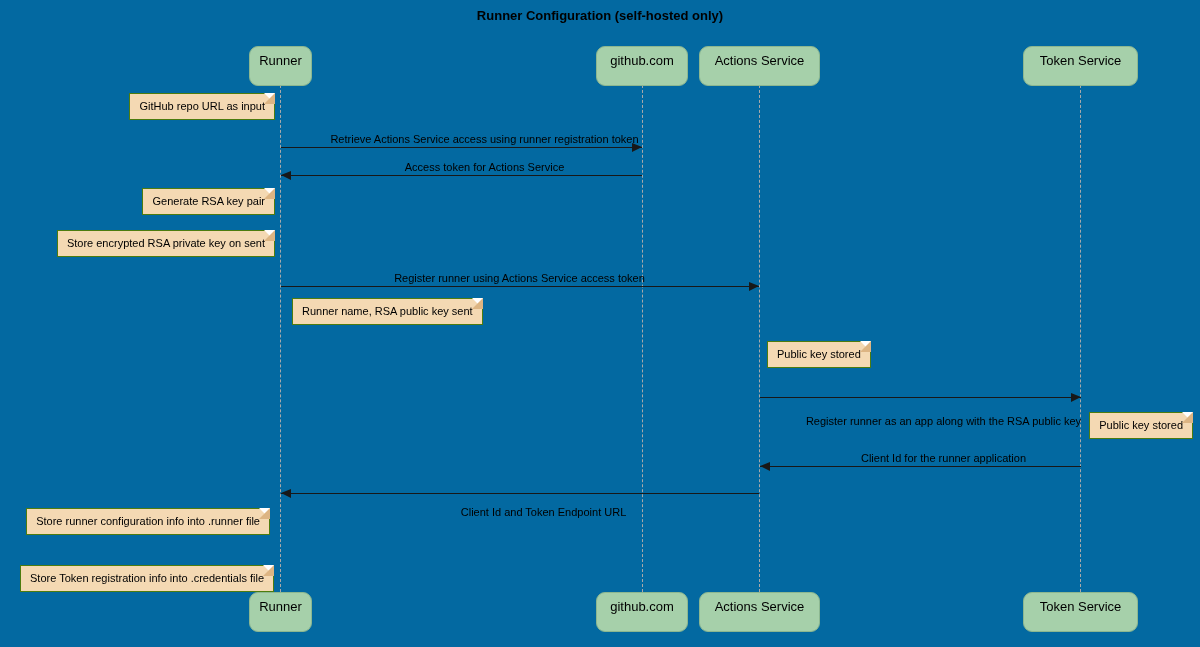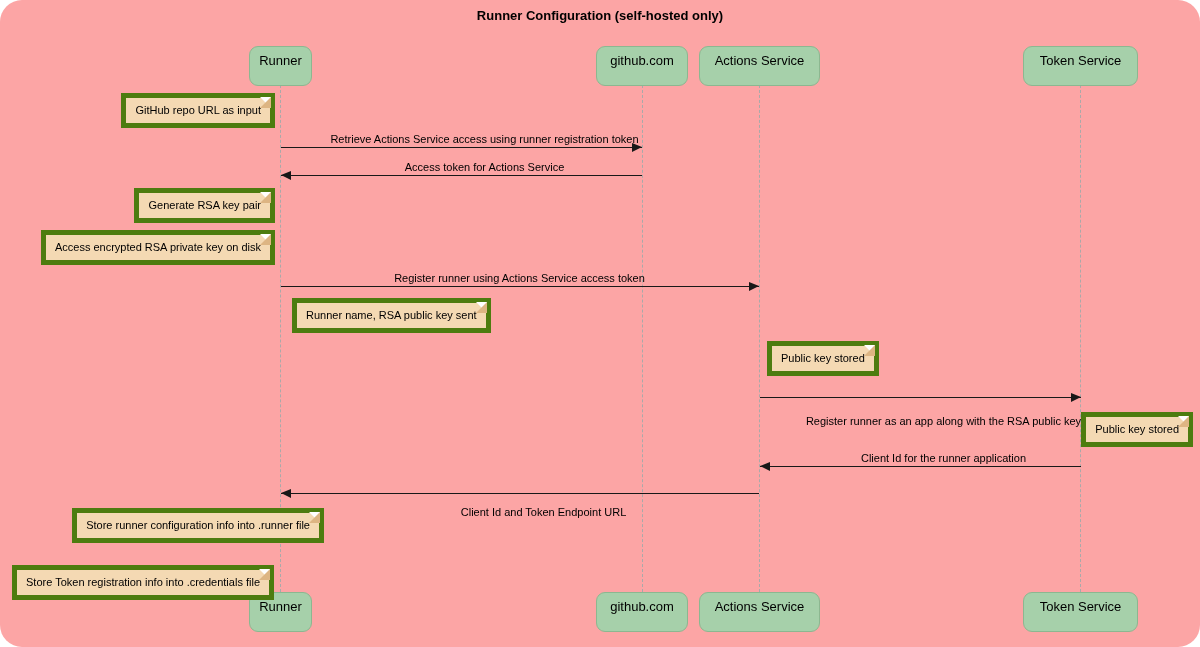--- a/index.html
+++ b/index.html
@@ -2,23 +2,22 @@
 <html><head>
 <meta charset="utf-8">
 <style>
   * { margin: 0; padding: 0; box-sizing: border-box; }
   html, body { background: #ffffff; }
   body { font-family: "Liberation Sans", sans-serif; }
   .canvas {
     position: relative;
     width: 1200px;
     height: 647px;
-    background: #fca5a5;
+    background: #0369a1;
     overflow: hidden;
-    border-radius: 22px;
   }
   .diagram-title {
     position: absolute;
     top: 8px;
     left: 0;
     width: 1200px;
     text-align: center;
     font-size: 13px;
     font-weight: bold;
     color: #000000;
@@ -71,21 +70,21 @@
     position: absolute;
     transform: translateX(-50%);
     font-size: 11px;
     color: #000000;
     white-space: nowrap;
     padding-left: 47px;
   }
   .note {
     position: absolute;
     background: #f4d9b3;
-    border: 5px solid #4d7c0f;
+    border: 1px solid #4d7c0f;
     font-size: 11px;
     color: #000000;
     padding: 6px 9px;
     line-height: 13px;
     white-space: nowrap;
     box-shadow: 0 0 0 0 transparent;
   }
   .note::before {
     content: "";
     position: absolute;
@@ -140,20 +139,20 @@
   <div class="msg right" style="left:760px; top:397px; width:321px;"></div>
 
   <div class="msg-label" style="left:920px; top:452px;">Client Id for the runner application</div>
   <div class="msg left" style="left:760px; top:466px; width:321px;"></div>
 
   <div class="msg-label" style="left:520px; top:479px;margin-top:27px;">Client Id and Token Endpoint URL</div>
   <div class="msg left" style="left:281px; top:493px; width:478px;"></div>
 
   <div class="note" style="right:925px; top:93px;">GitHub repo URL as input</div>
   <div class="note" style="right:925px; top:188px;">Generate RSA key pair</div>
-  <div class="note" style="right:925px; top:230px;">Access encrypted RSA private key on disk</div>
+  <div class="note" style="right:925px; top:230px;">Store encrypted RSA private key on sent</div>
   <div class="note" style="left:292px; top:298px;">Runner name, RSA public key sent</div>
   <div class="note" style="left:767px; top:341px;">Public key stored</div>
   <div class="note" style="right:7px; top:412px;">Public key stored</div>
-  <div class="note" style="right:876px; top:508px;">Store runner configuration info into .runner file</div>
+  <div class="note" style="right:930px; top:508px;">Store runner configuration info into .runner file</div>
   <div class="note" style="right:926px; top:549px;margin-top:16px;">Store Token registration info into .credentials file</div>
 
 </div>
 
 </body></html>

